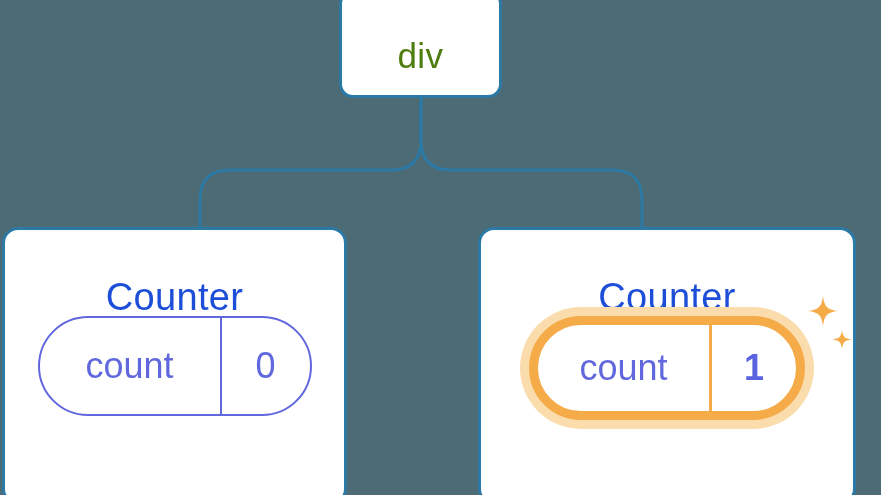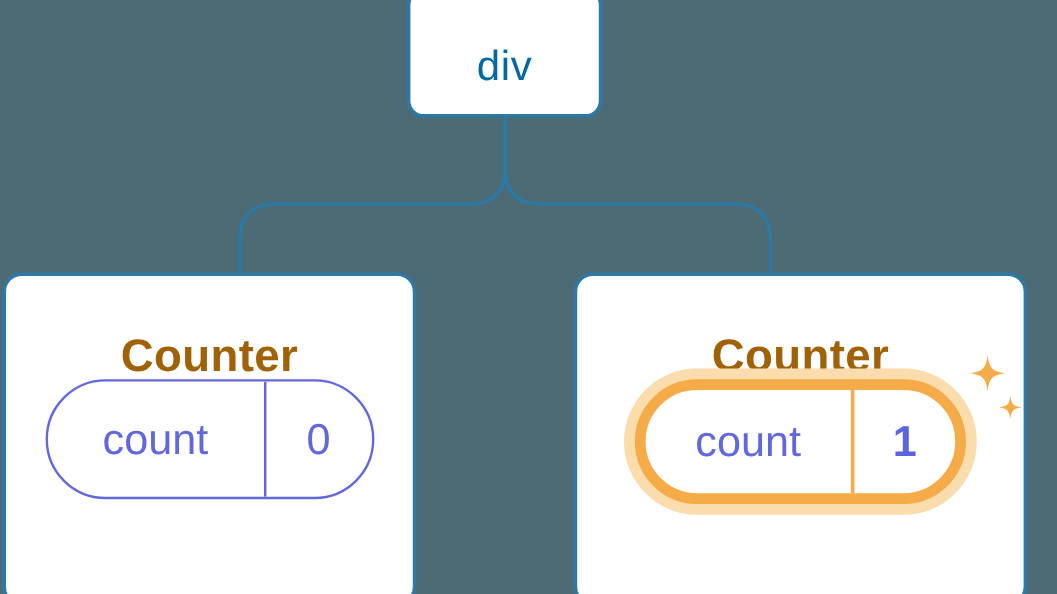--- a/index.html
+++ b/index.html
@@ -41,43 +41,42 @@
     width: 163px;
     height: 108px;
     border-radius: 14px;
     display: flex;
     align-items: flex-end;
     justify-content: center;
     padding-bottom: 22px;
   }
   .node-root .node-title {
     font-size: 35px;
-    color: #0369a1;
+    color: #4d7c0f;
     letter-spacing: 0.5px;
     line-height: 1;
   }
 
   .node-child {
     top: 227px;
     height: 278px;
     border-radius: 16px;
     display: flex;
     flex-direction: column;
     align-items: center;
   }
   .node-child.left  { left: 2px;   width: 345px; }
   .node-child.right { left: 478px; width: 378px; }
 
   .node-child .node-title {
     font-size: 38px;
-    color: #a16207;
+    color: #1d4ed8;
     letter-spacing: 0.3px;
     margin-top: 48px;
     line-height: 1;
-    font-weight: bold;
   }
 
   
   .pill-wrap {
     position: relative;
     display: flex;
     align-items: center;
     justify-content: center;
   }
   .pill {

